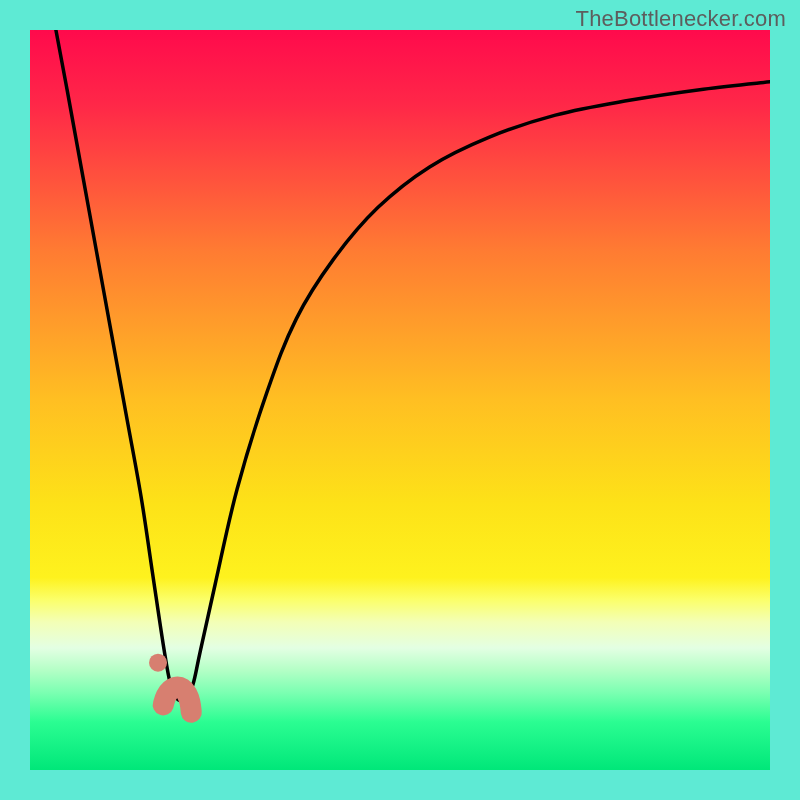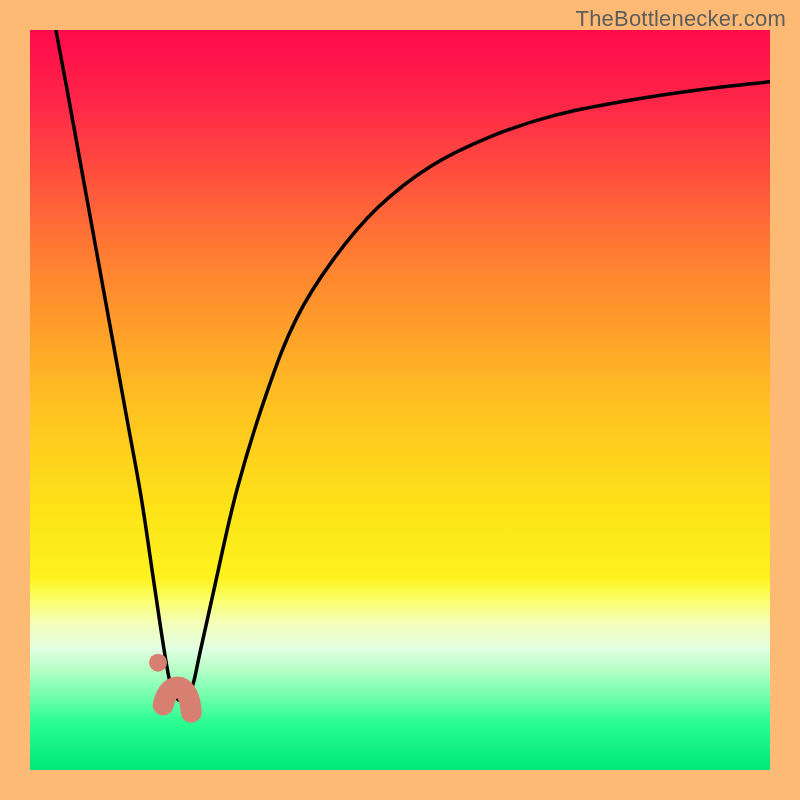--- a/index.html
+++ b/index.html
@@ -8,21 +8,21 @@
     width: 800px;
     height: 800px;
     overflow: hidden;
     background: #000;
     font-family: Arial, Helvetica, sans-serif;
   }
   .frame {
     position: absolute;
     left: 0; top: 0;
     width: 800px; height: 800px;
-    background: #fdba74;
+    background: #5eead4;
   }
   .plot-area {
     position: absolute;
     left: 30px;
     top: 30px;
     width: 740px;
     height: 740px;
     overflow: hidden;
   }
   .attrib {

